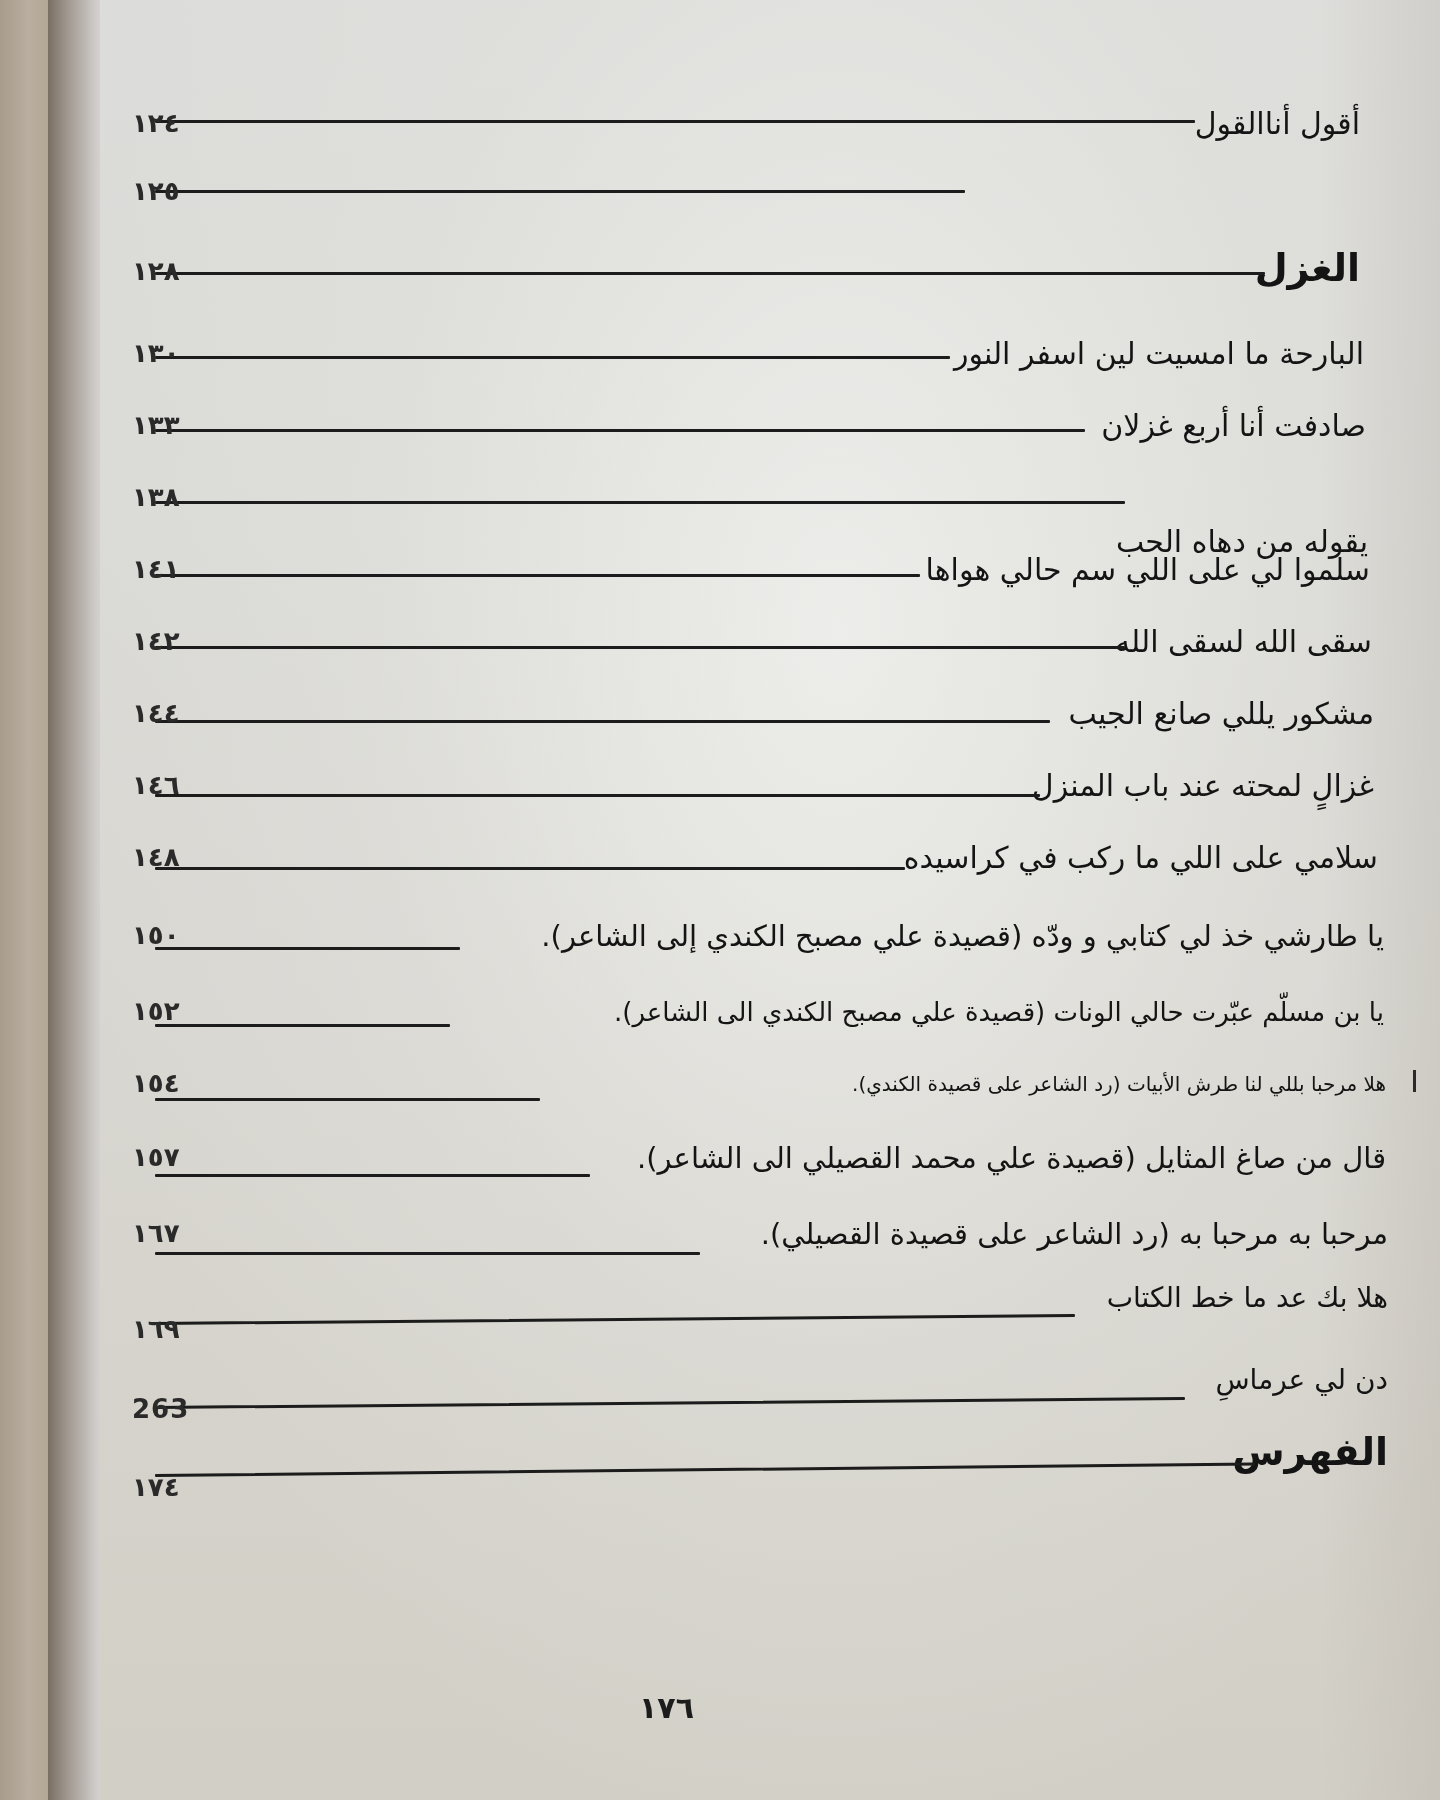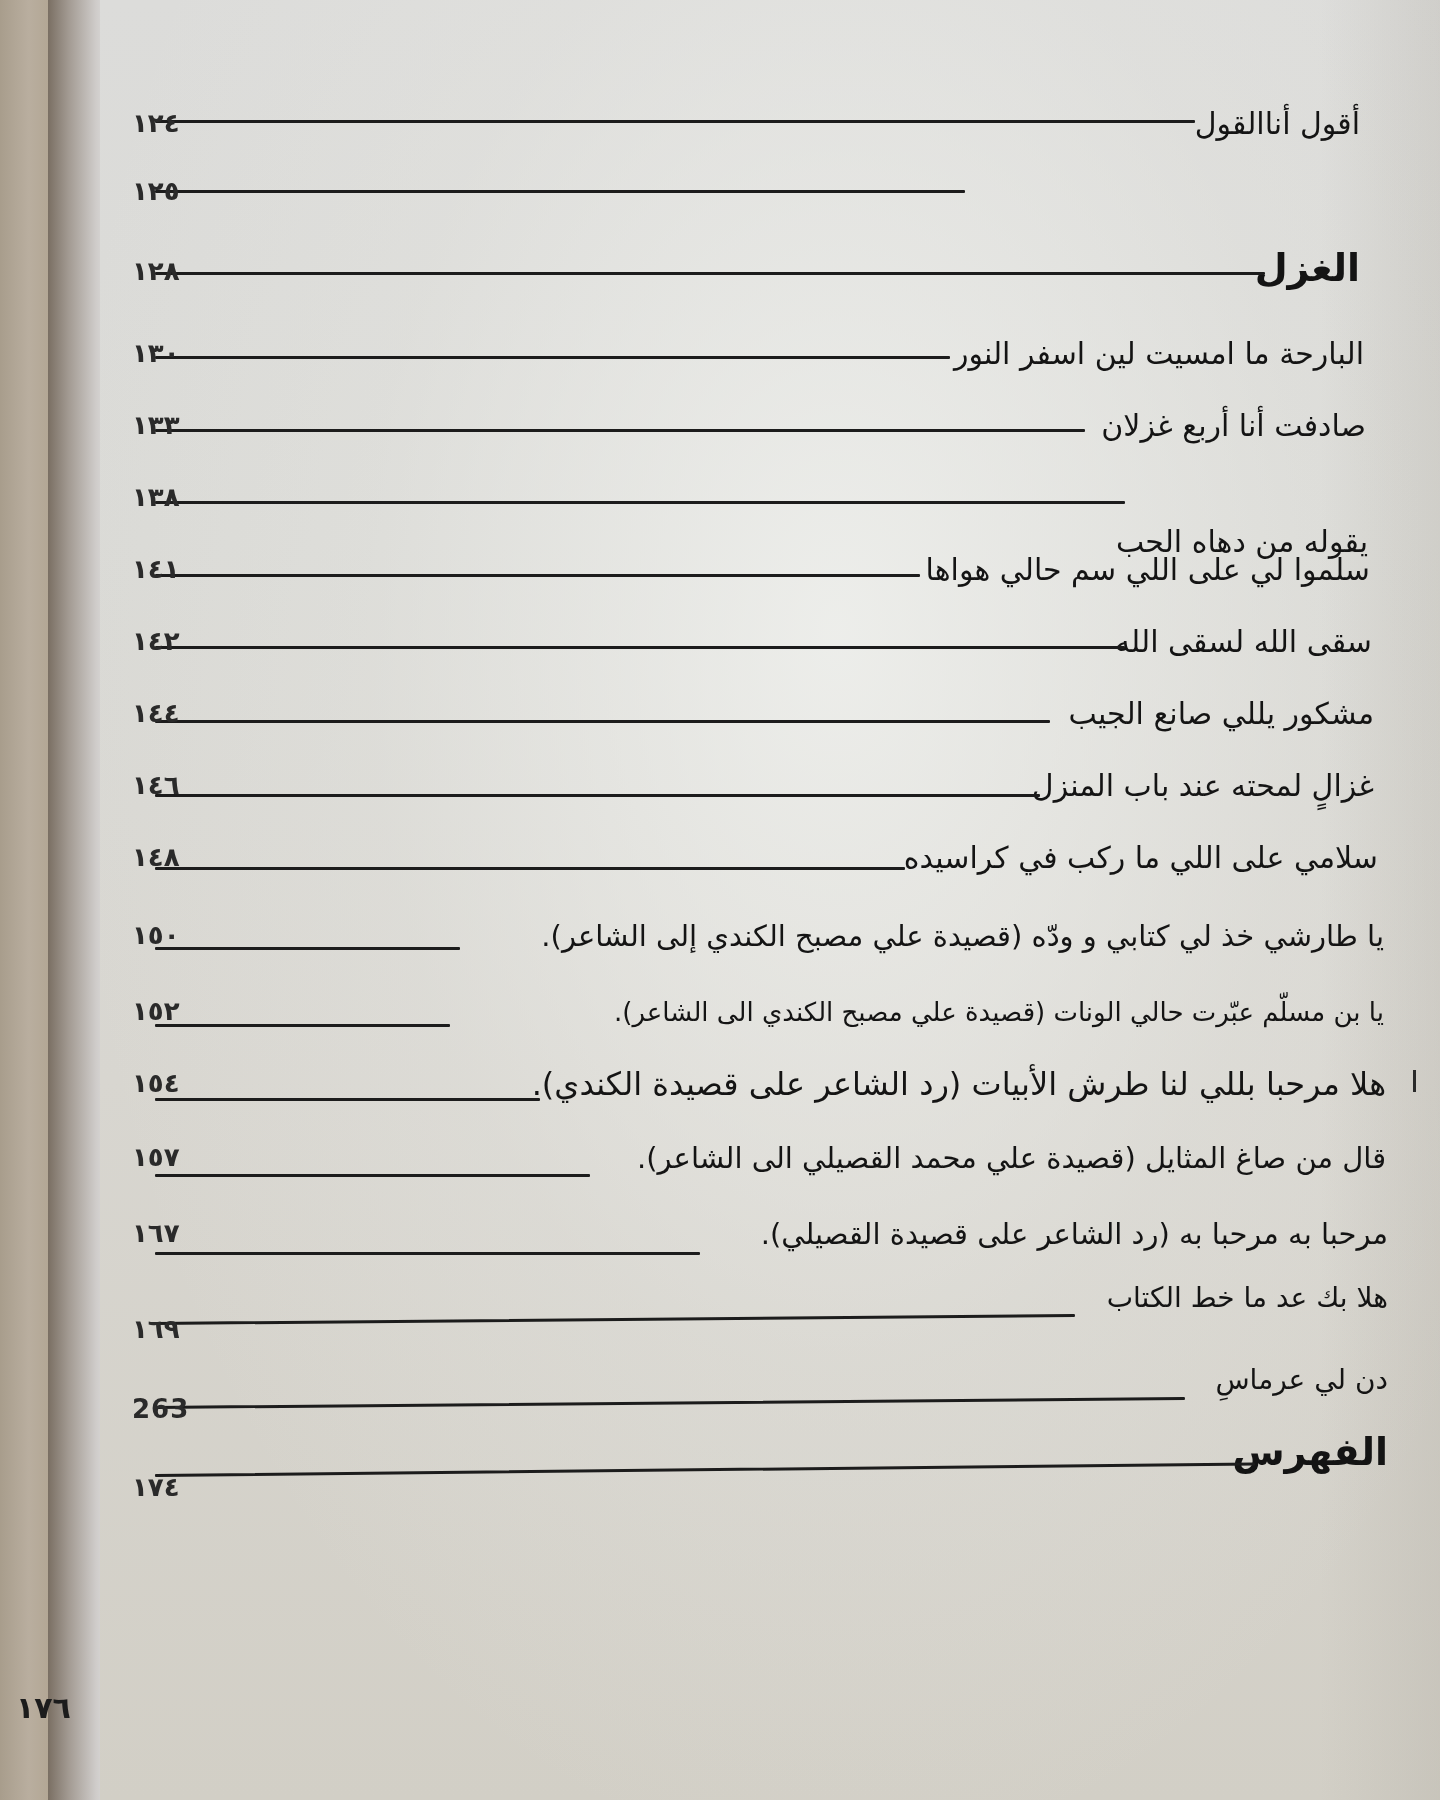--- a/index.html
+++ b/index.html
@@ -39,22 +39,22 @@
     position:absolute; height:3px; background:#1c1c1c; border-radius:1px;
   }
   .toc-page {
     position:absolute; left:88px; top:8px; font-size:26px; color:#2a2a2a;
     font-weight:bold; letter-spacing:1px; direction:rtl;margin-left:44px;
   }
   .margin-mark {
     position:absolute; left:1413px; top:1070px; width:3px; height:22px; background:#2a2a2a;
   }
   .footer-page {
-    position:absolute; left:0; width:1328px; top:1690px; text-align:left;
-    font-size:30px; font-weight:bold; color:#1c1c1c; padding-left:16px; box-sizing:border-box;
+    position:absolute; left:0; width:1328px; top:1690px; text-align:center;
+    font-size:30px; font-weight:bold; color:#1c1c1c; padding-left:5px; box-sizing:border-box;
   }
 </style>
 </head>
 <body>
 
 <div class="gutter-strip"></div>
 <div class="gutter-shadow"></div>
 <div class="page"></div>
 
 <div id="toc">
@@ -130,21 +130,21 @@
     <span class="toc-page">١٥٠</span>
   </div>
 
   <div class="toc-row" style="top:988px;">
     <span class="toc-title" style="right:56px; font-size:26px;">يا بن مسلّم عبّرت حالي الونات (قصيدة علي مصبح الكندي الى الشاعر).</span>
     <div class="toc-leader" style="left:155px; width:295px; top:36px;"></div>
     <span class="toc-page">١٥٢</span>
   </div>
 
   <div class="toc-row" style="top:1060px;">
-    <span class="toc-title" style="right:54px; font-size:32px;">هلا مرحبا بللي لنا طرش الأبيات (رد الشاعر على قصيدة الكندي).</span>
+    <span class="toc-title" style="right:54px; font-size:20px;">هلا مرحبا بللي لنا طرش الأبيات (رد الشاعر على قصيدة الكندي).</span>
     <div class="toc-leader" style="left:155px; width:385px; top:38px;"></div>
     <span class="toc-page">١٥٤</span>
   </div>
 
   <div class="toc-row" style="top:1134px;">
     <span class="toc-title" style="right:54px; font-size:29px;">قال من صاغ المثايل (قصيدة علي محمد القصيلي الى الشاعر).</span>
     <div class="toc-leader" style="left:155px; width:435px; top:40px;"></div>
     <span class="toc-page">١٥٧</span>
   </div>
 

